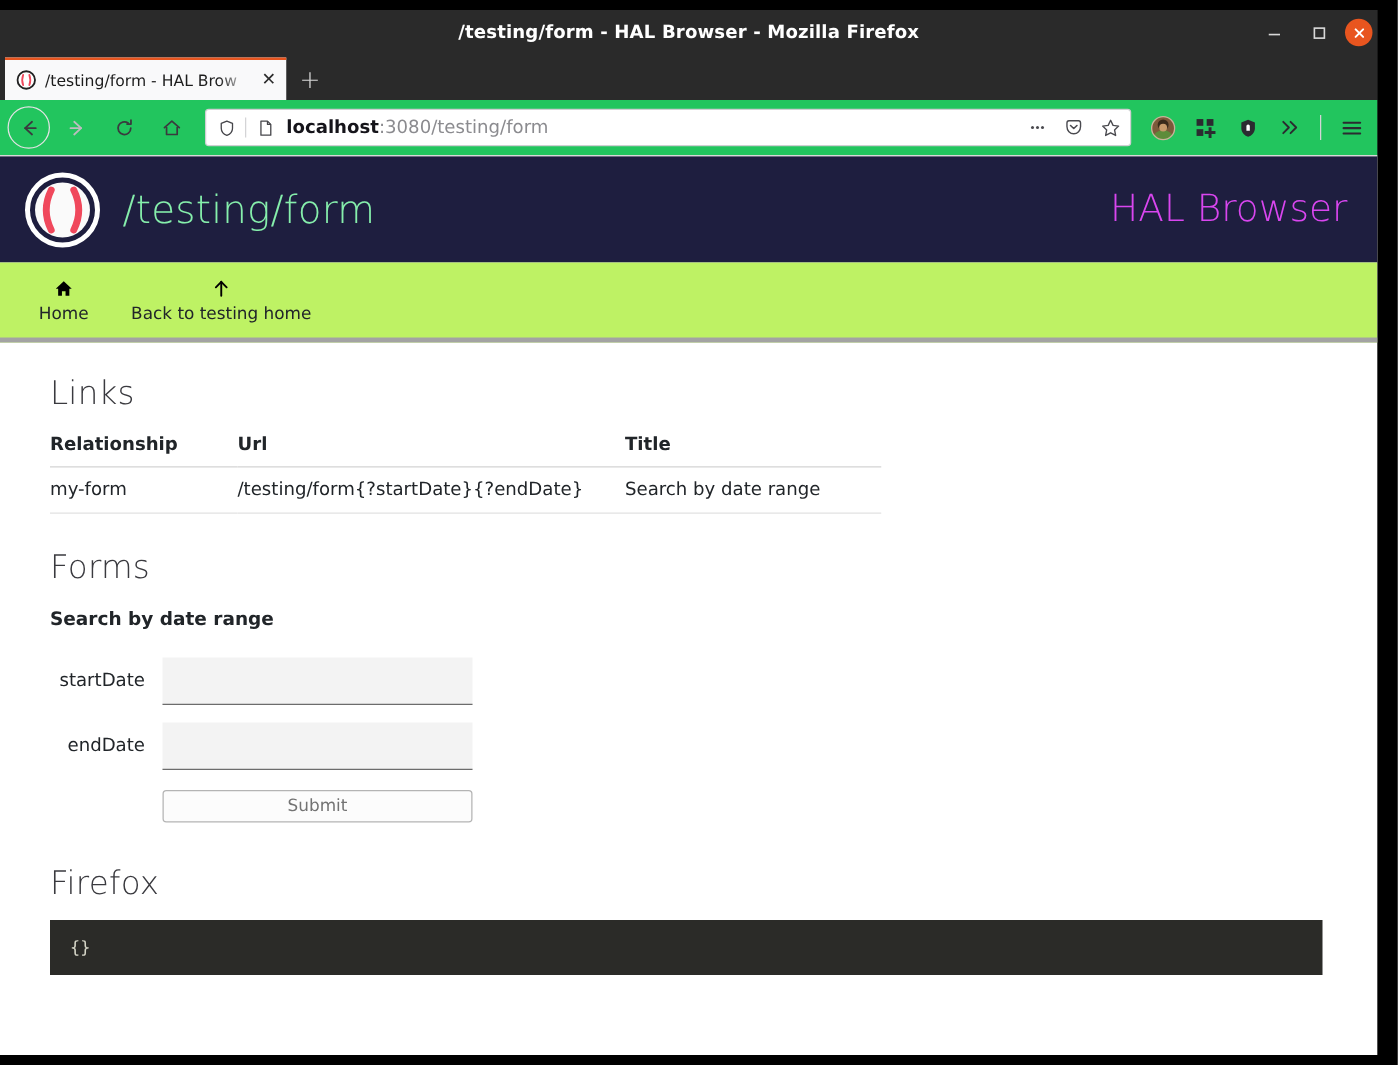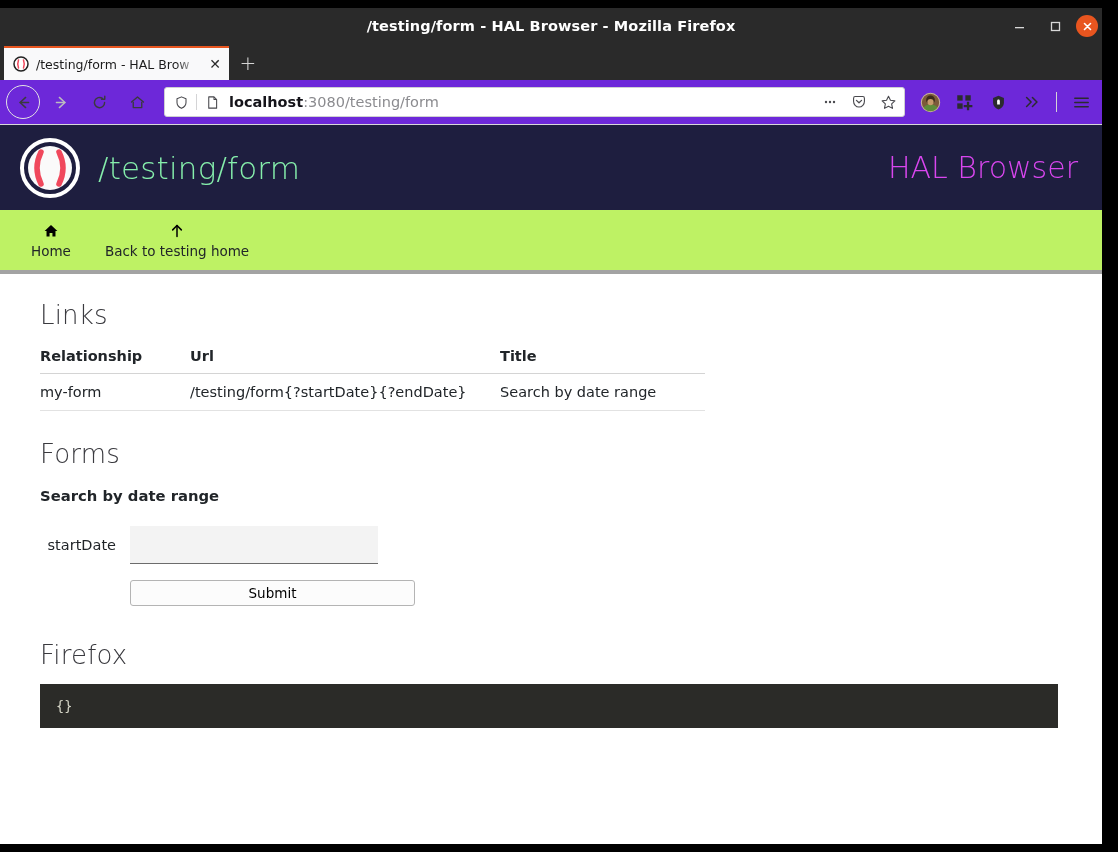--- a/index.html
+++ b/index.html
@@ -92,21 +92,21 @@
   #newtab {
     width: 34px; height: 34px;
     display: flex; align-items: center; justify-content: center;
     color: #d4d4d4; font-size: 20px; font-weight: 300;
     margin-left: 2px;
   }
 
   
   #navbar {
     height: 45px;
-    background: #6d28d9;
+    background: #22c55e;
     display: flex; align-items: center;
     padding: 0 6px;
     gap: 4px;
     flex: 0 0 45px;
     border-bottom: 1px solid #d8d8d8;
   }
   .nav-btn {
     width: 34px; height: 34px;
     display: flex; align-items: center; justify-content: center;
     color: #3a3a3e;
@@ -242,26 +242,26 @@
     border: none;
     border-bottom: 1px solid #6c6c6c;
     font-size: 14px;
     color: #212529;
     padding: 0 8px;
     font-family: "DejaVu Sans", "Liberation Sans", sans-serif;
   }
   .form-submit-row { display: flex; margin-top: 16px; }
   .form-submit-spacer { width: 90px; padding-right: 14px; }
   .submit-btn {
-    width: 285px; height: 26px;
+    width: 248px; height: 26px;
     background: #fcfcfc;
     border: 1px solid #b4b4b4;
     border-radius: 3px;
     font-size: 13.5px;
-    color: #000000;
+    color: #737373;
     font-family: "DejaVu Sans", "Liberation Sans", sans-serif;
     cursor: pointer;
   }
 
   pre.codeblock {
     background: #2b2b28;
     color: #d6d6c8;
     margin: 0;
     padding: 14px 16px;
     font-family: "DejaVu Sans Mono", "Liberation Mono", monospace;
@@ -472,20 +472,24 @@
 
       <h2 class="sec" style="margin-top:28px;">Forms</h2>
 
       <h3 class="formtitle">Search by date range</h3>
 
       <form>
         <div class="form-row">
           <label class="form-label">startDate</label>
           <input class="form-input" type="text" value="" style="">
         </div>
+        <div class="form-row">
+          <label class="form-label">endDate</label>
+          <input class="form-input" type="text" value="" style="">
+        </div>
         <div class="form-submit-row">
           <div class="form-submit-spacer"></div>
           <button class="submit-btn" type="button">Submit</button>
         </div>
       </form>
 
       <h2 class="sec contents-h">Firefox</h2>
 
       <pre class="codeblock">{}</pre>
 

